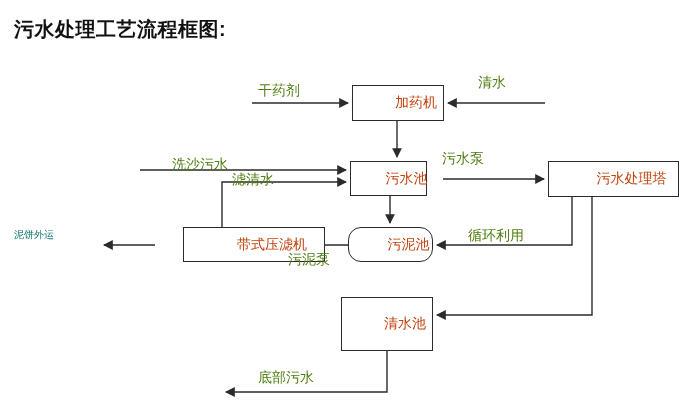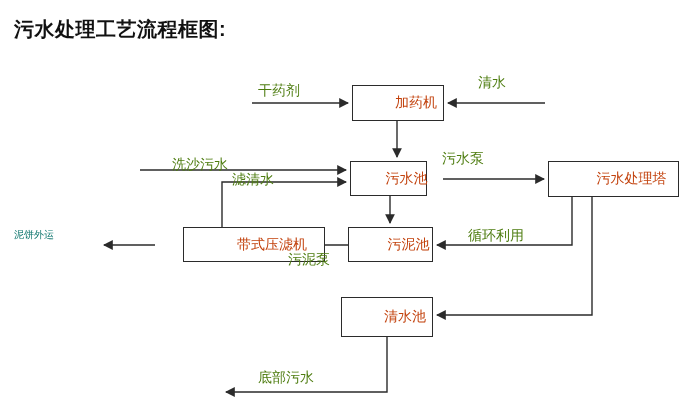--- a/index.html
+++ b/index.html
@@ -114,25 +114,25 @@
   </div>
 
   <div class="node" style="left:548px; top:161px; width:131px; height:36px;">
     <span>污水处理塔</span>
   </div>
 
   <div class="node" style="left:155px; top:227px; width:142px; height:35px;margin-left:28px;">
     <span>带式压滤机</span>
   </div>
 
-  <div class="node" style="left:348px; top:227px; width:85px; height:35px;">
+  <div class="node" style="left:348px; top:227px; width:85px; height:35px;border-radius:13px;">
     <span>污泥池</span>
   </div>
 
-  <div class="node" style="left:341px; top:297px; width:92px; height:40px;">
+  <div class="node" style="left:341px; top:297px; width:92px; height:54px;">
     <span>清水池</span>
   </div>
 
   <div class="edge-label" style="left:258px; top:82px;">干药剂</div>
 
   <div class="edge-label" style="left:478px; top:74px;text-align:right;">清水</div>
 
   <div class="edge-label" style="left:172px; top:156px;">洗沙污水</div>
 
   <div class="edge-label" style="left:232px; top:171px;">滤清水</div>

